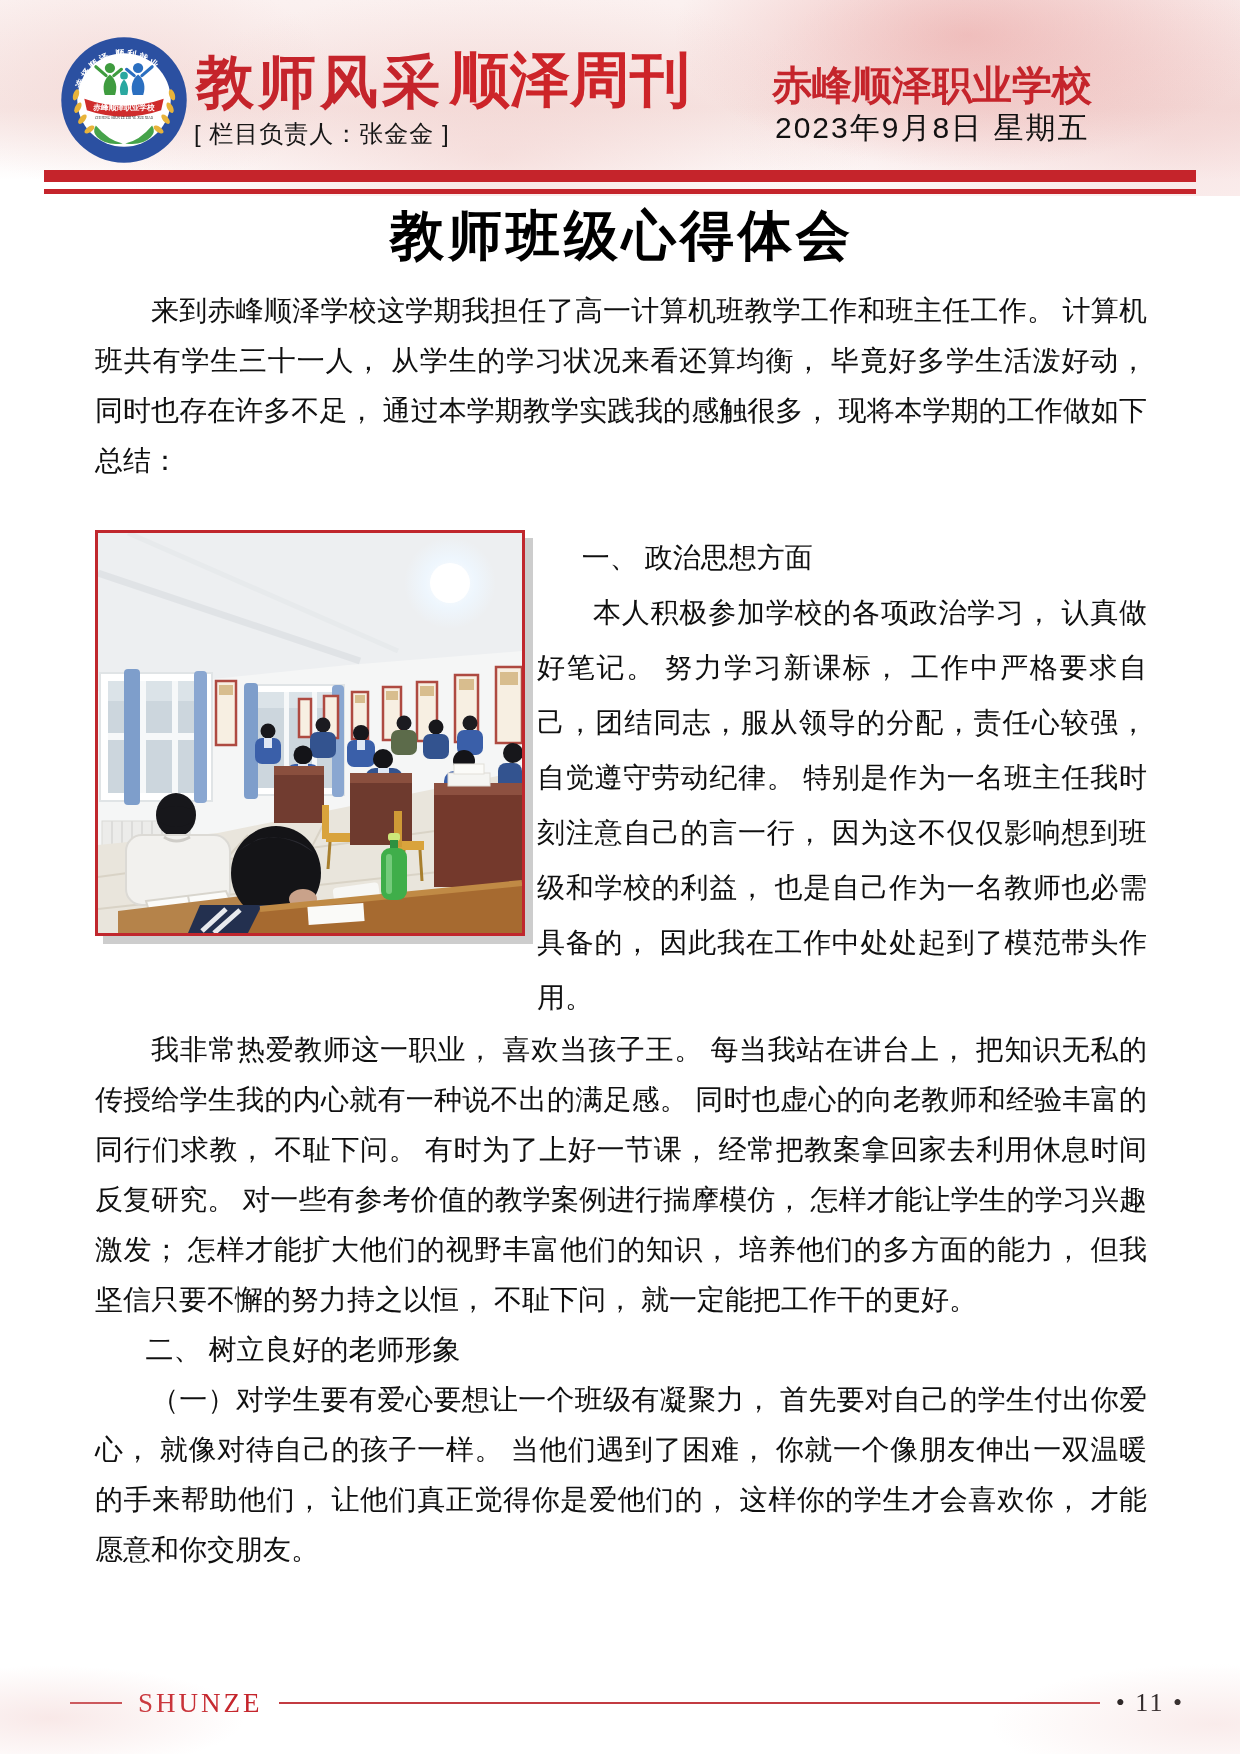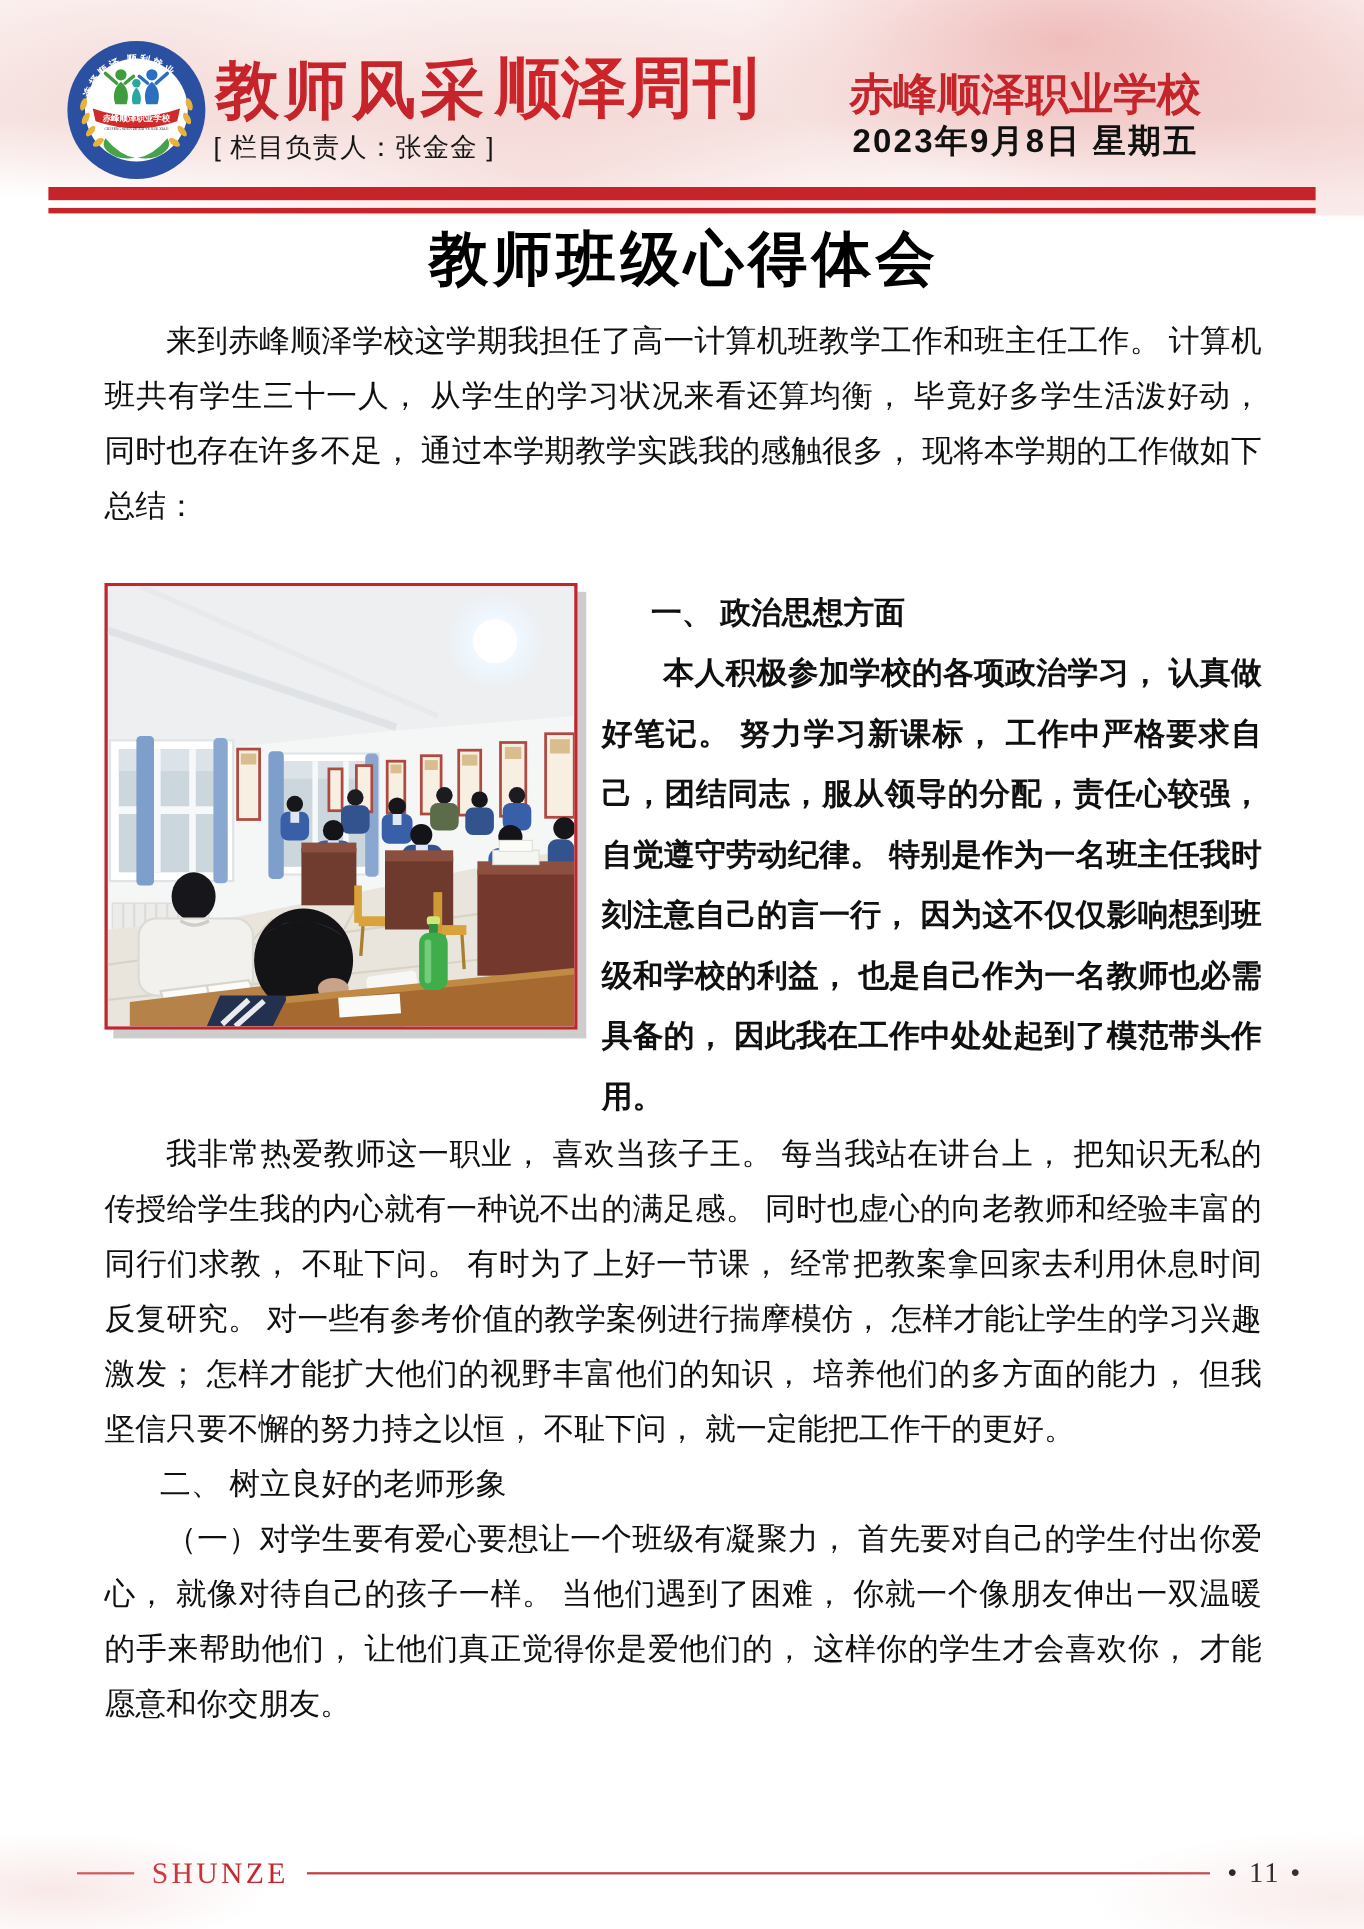--- a/index.html
+++ b/index.html
@@ -35,41 +35,41 @@
     font-family:Liberation Sans, sans-serif;
   }
   .pub-title{
     position:absolute;left:450px;top:40px;font-size:60px;font-weight:900;color:#cd2429;
     font-family:"Liberation Sans","DejaVu Sans",sans-serif;letter-spacing:0;
   }
   .school-name{
     position:absolute;left:772px;top:58px;font-size:40px;font-weight:700;color:#c5242b;letter-spacing:0px;
   }
   .issue-date{
-    position:absolute;left:775px;top:108px;font-size:30px;color:#111;font-weight:700;letter-spacing:2px;
+    position:absolute;left:775px;top:108px;font-size:30px;color:#111;font-weight:400;letter-spacing:2px;
     font-family:"Liberation Sans","DejaVu Sans",sans-serif;
   }
   
   .rule-thick{position:absolute;left:44px;right:44px;top:170px;height:12px;background:#c5242b;}
   .rule-thin {position:absolute;left:44px;right:44px;top:189px;height:5px;background:#c5242b;}
   
   .article-title{
     position:absolute;left:0;top:198px;width:100%;margin:2px;text-align:center;
     font-size:54px;font-weight:700;color:#000;letter-spacing:4px;
     font-family:"Liberation Sans","DejaVu Sans",sans-serif;
   }
   .content{
     position:absolute;left:95px;top:286px;width:1052px;
     font-size:28px;line-height:49px;text-align:justify;color:#101010;
   }
   .content p{margin:0;}
   .para{text-indent:2em;}
   .heading{text-indent:1.8em;line-height:50px;text-align:left;}
   .body-para{line-height:50px;}
-  .media-row{display:flex;margin-top:44px;gap:22px;font-weight:bold;}
+  .media-row{display:flex;margin-top:44px;gap:12px;}
   .photo-frame{
     margin:0;flex:none;width:424px;height:400px;border:3px solid #c0272d;
     box-shadow:8px 8px 0 rgba(130,130,130,.40);background:#eef0f1;
   }
   .photo-frame svg{display:block;width:100%;height:100%;}
   .side-col{flex:1;font-size:28px;line-height:55px;}
   .side-col .heading{text-indent:1.6em;line-height:55px;}
   .sec2-heading{margin-top:26px !important;}
   
   .page-footer{

